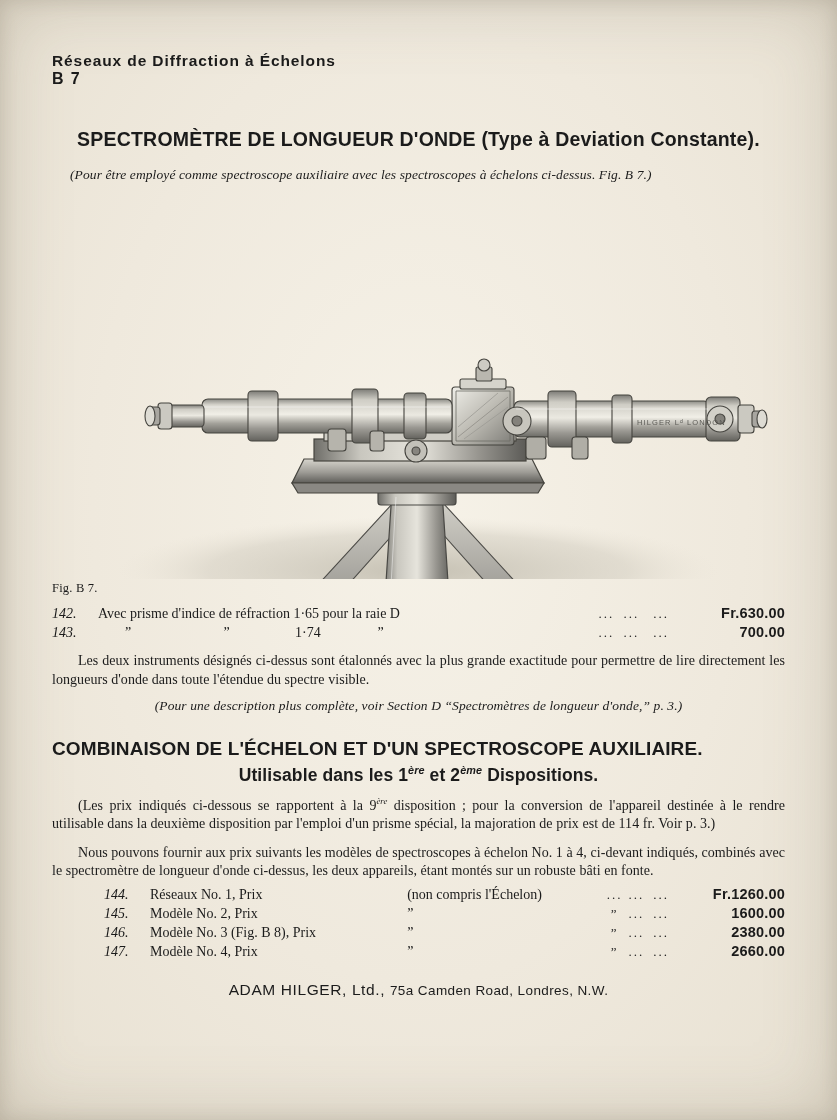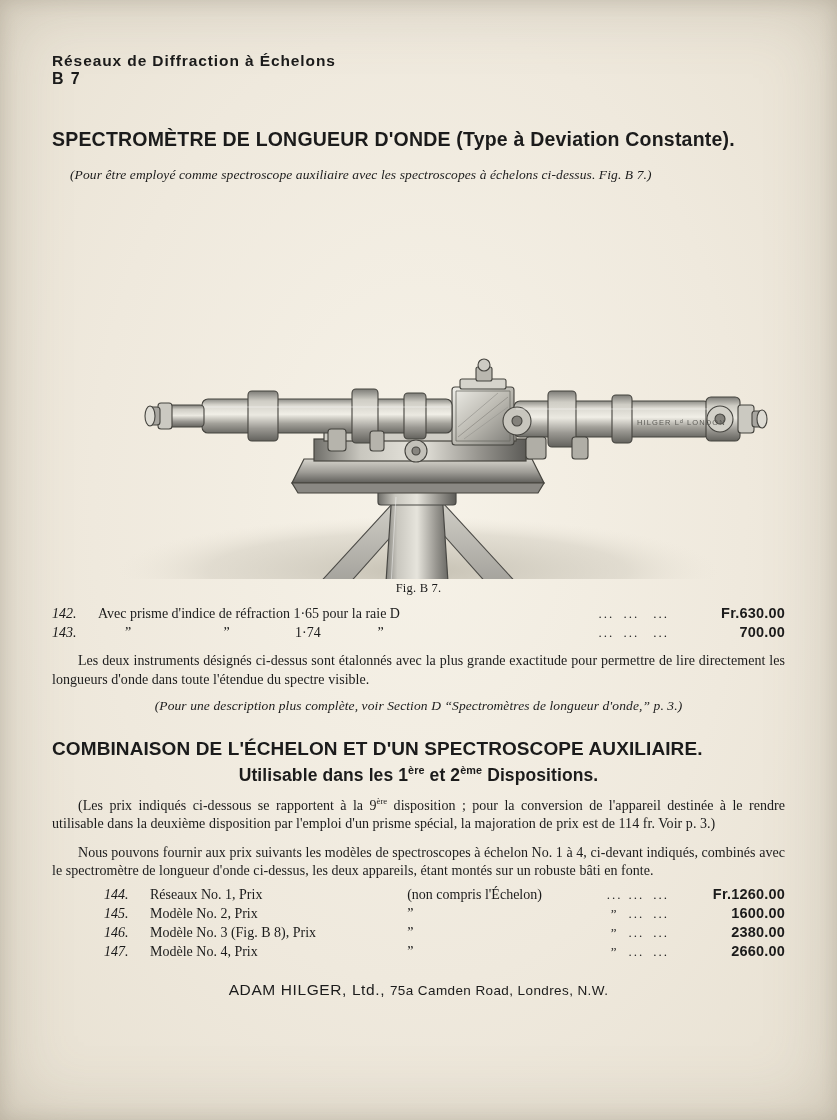--- a/index.html
+++ b/index.html
@@ -50,39 +50,38 @@
   .runhead .left { letter-spacing: 0.9px; }
   .runhead .right { font-size: 16px; letter-spacing: 1.4px; }
 
   
   h1.title {
     font-family: "Liberation Sans", sans-serif;
     font-size: 19.5px;
     font-weight: bold;
     letter-spacing: 0.2px;
     margin: 38px 0 17px 0;
-    text-align: left;
+    text-align: center;
     line-height: 1.15;
   }
   .subtitle-italic {
     font-family: "Liberation Serif", serif;
     font-style: italic;
     font-size: 13.5px;
     margin: 12px 0 0 18px;
     letter-spacing: 0.1px;
   }
 
   
   .figure-wrap {
     margin-top: 8px;
     height: 388px;
     position: relative;
   }
   .figure-caption {
-    text-align: center;
     font-size: 12.5px;
     font-family: "Liberation Serif", serif;
     margin-top: 2px;
     letter-spacing: 0.2px;
   }
 
   
   table.price {
     width: 100%;
     border-collapse: collapse;
@@ -149,21 +148,21 @@
     margin: 24px 0 0 0;
     letter-spacing: 0.1px;
     text-align: left;
   }
   h2.section .line2 {
     display: block;
     text-align: center;
     font-size: 17.5px;
     margin-top: 4px;
   }
-  sup.ord { font-size: 0.62em; vertical-align: super; }
+  sup.ord { font-size: 0.62em; vertical-align: super; font-style: italic; }
 
   .footer {
     margin-top: 20px;
     text-align: center;
     font-family: "Liberation Sans", sans-serif;
     font-weight: normal;
     font-size: 15.5px;
     letter-spacing: 0.6px;
   }
   .footer .small { font-size: 13.5px; letter-spacing: 0.4px; }

